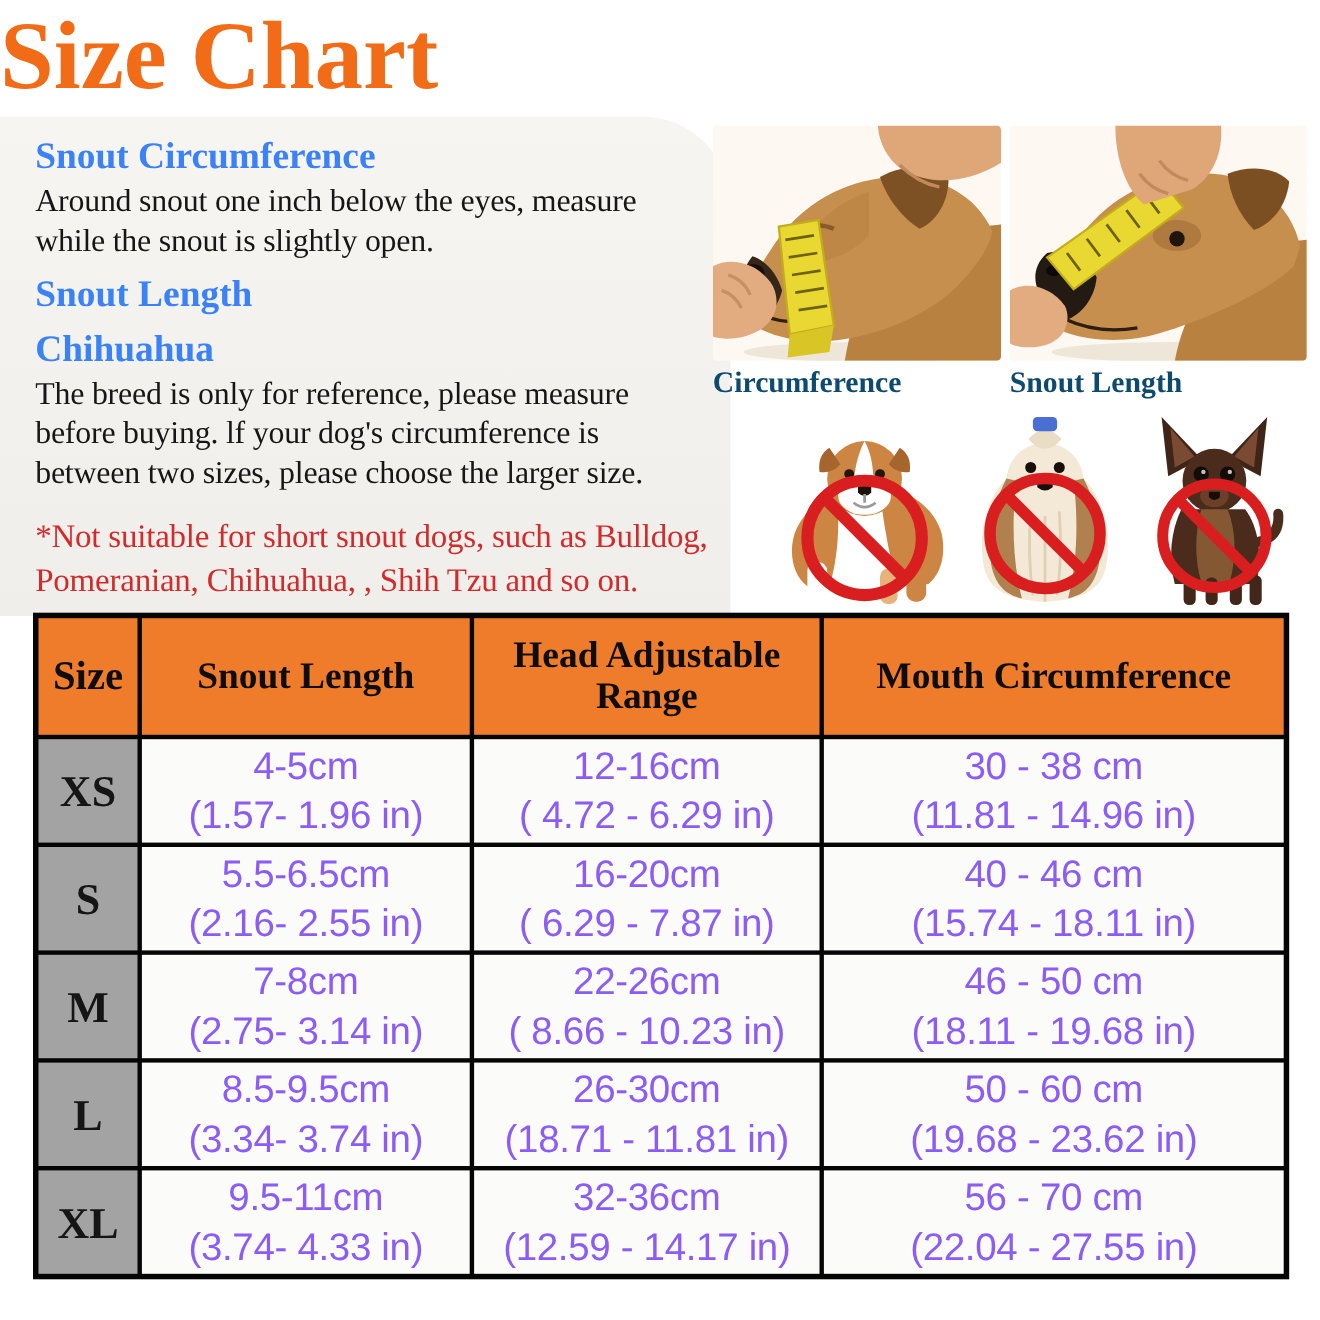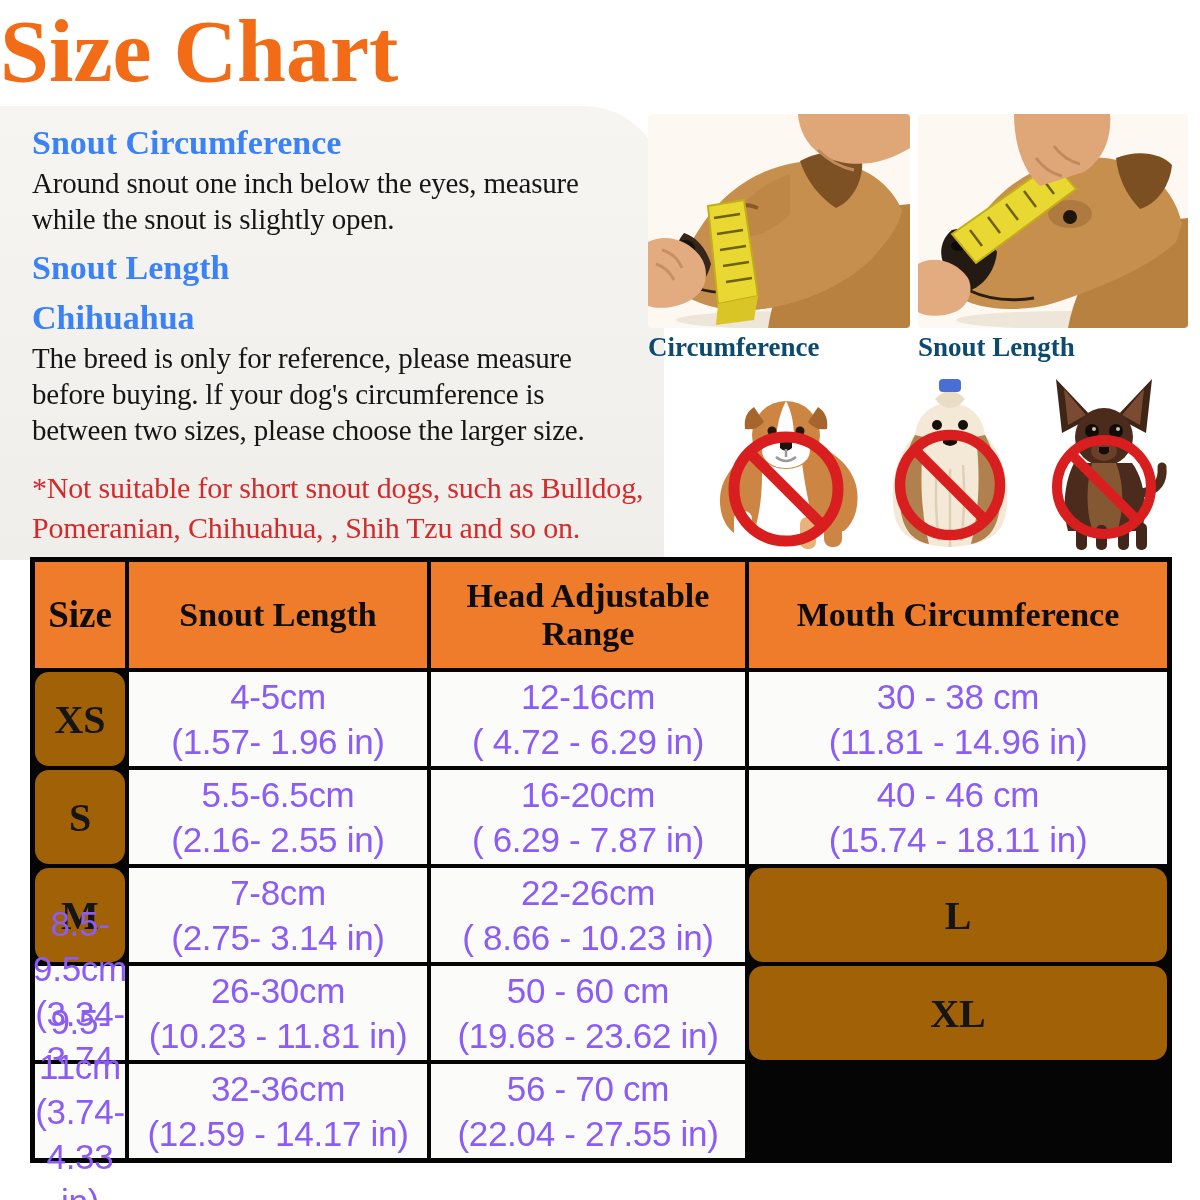--- a/index.html
+++ b/index.html
@@ -54,21 +54,21 @@
     grid-template-rows:106px repeat(5,94px);
     gap:4px;
   }
   .cell{display:flex;align-items:center;justify-content:center;text-align:center;}
   .th{
     background:#ee7c2b;font-weight:700;font-size:34px;line-height:38px;color:#0d0d0d;
     padding:0 8px;
   }
   .th.size-h{font-size:37px;padding:0 2px;}
   .size-cell{
-    background:#a16207;font-weight:700;font-size:40px;color:#151515;border-radius:14px;
+    background:#a3a3a3;font-weight:700;font-size:40px;color:#151515;
   }
   .data-cell{
     background:#fbfbf9;flex-direction:column;
     font-family:"Liberation Sans", sans-serif;color:#8b5cf6;
   }
   .data-cell .ln{font-size:35px;line-height:45px;letter-spacing:-0.3px;}
 </style>
 </head>
 <body>
 
@@ -254,29 +254,33 @@
 
   <div class="cell size-cell">M</div>
   <div class="cell data-cell">
     <div class="ln">7-8cm</div>
     <div class="ln">(2.75- 3.14 in)</div>
   </div>
   <div class="cell data-cell">
     <div class="ln">22-26cm</div>
     <div class="ln">( 8.66 - 10.23 in)</div>
   </div>
+  <div class="cell data-cell">
+    <div class="ln">46 - 50 cm</div>
+    <div class="ln">(18.11 - 19.68 in)</div>
+  </div>
 
   <div class="cell size-cell">L</div>
   <div class="cell data-cell">
     <div class="ln">8.5-9.5cm</div>
     <div class="ln">(3.34- 3.74 in)</div>
   </div>
   <div class="cell data-cell">
     <div class="ln">26-30cm</div>
-    <div class="ln">(10.23 - 11.81 in)</div>
+    <div class="ln">(18.71 - 11.81 in)</div>
   </div>
   <div class="cell data-cell">
     <div class="ln">50 - 60 cm</div>
     <div class="ln">(19.68 - 23.62 in)</div>
   </div>
 
   <div class="cell size-cell">XL</div>
   <div class="cell data-cell">
     <div class="ln">9.5-11cm</div>
     <div class="ln">(3.74- 4.33 in)</div>

